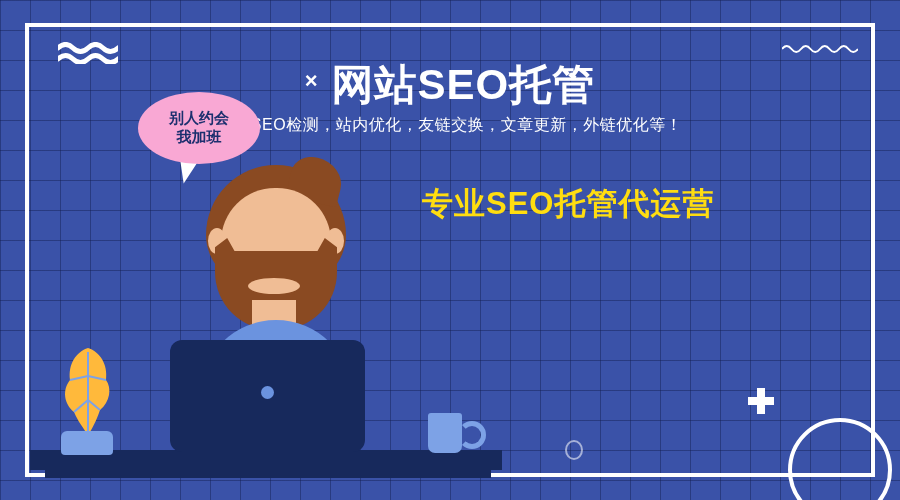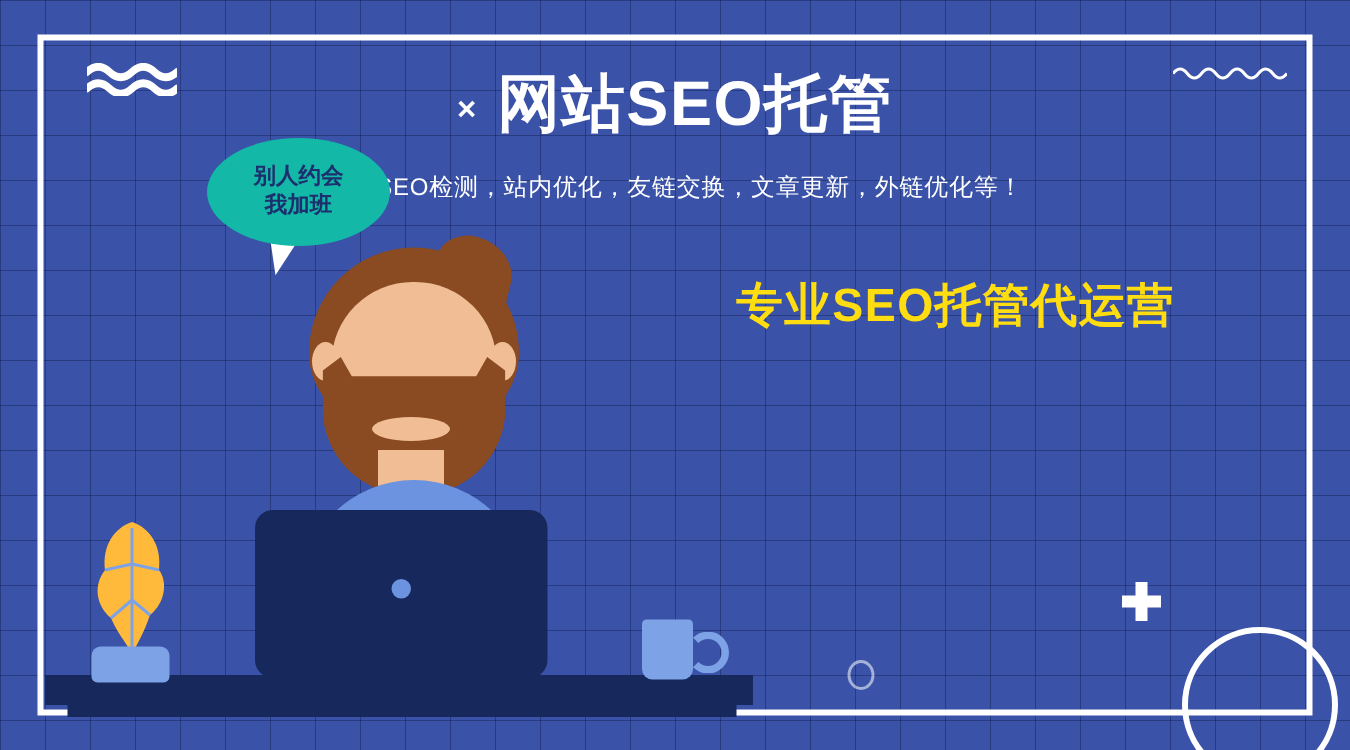--- a/index.html
+++ b/index.html
@@ -57,40 +57,40 @@
   #title-row{
     position:absolute;left:0;right:0;top:46px;
     display:flex;align-items:center;justify-content:center;gap:14px;
   }
   #title-x{
     color:#ffffff;font-size:22px;font-weight:bold;line-height:1;
     transform:translateY(4px);
   }
   #title{
     color:#ffffff;font-size:42px;font-weight:bold;letter-spacing:1px;
-    line-height:1.1;white-space:nowrap;
+    line-height:1.1;white-space:nowrap;margin-top:16px;
   }
   #subtitle{
     position:absolute;left:0;right:0;top:115px;text-align:center;
     color:#ffffff;font-size:16px;letter-spacing:.5px;white-space:nowrap;
   }
   
   #slogans{
     position:absolute;right:48px;top:186px;width:430px;
-    display:flex;flex-direction:column;gap:24px;align-items:center;
+    display:flex;flex-direction:row;gap:24px;align-items:center;
   }
   .slogan{
     color:#ffdd10;font-size:31px;font-weight:bold;letter-spacing:1px;
     white-space:nowrap;line-height:1.15;
   }
 
   
   #bubble{
     position:absolute;left:138px;top:92px;width:122px;height:72px;
-    background:#14b8a6;border-radius:50%/50%;
+    background:#f9a8d4;border-radius:50%/50%;
     display:flex;flex-direction:column;align-items:center;justify-content:center;
     color:#1c2f6e;font-size:15px;font-weight:bold;line-height:1.25;
   }
   #bubble-tail{
     position:absolute;left:176px;top:150px;width:0;height:0;
     border-left:10px solid transparent;
     border-right:16px solid transparent;
     border-top:34px solid #ffffff;
     transform:rotate(8deg);
   }

